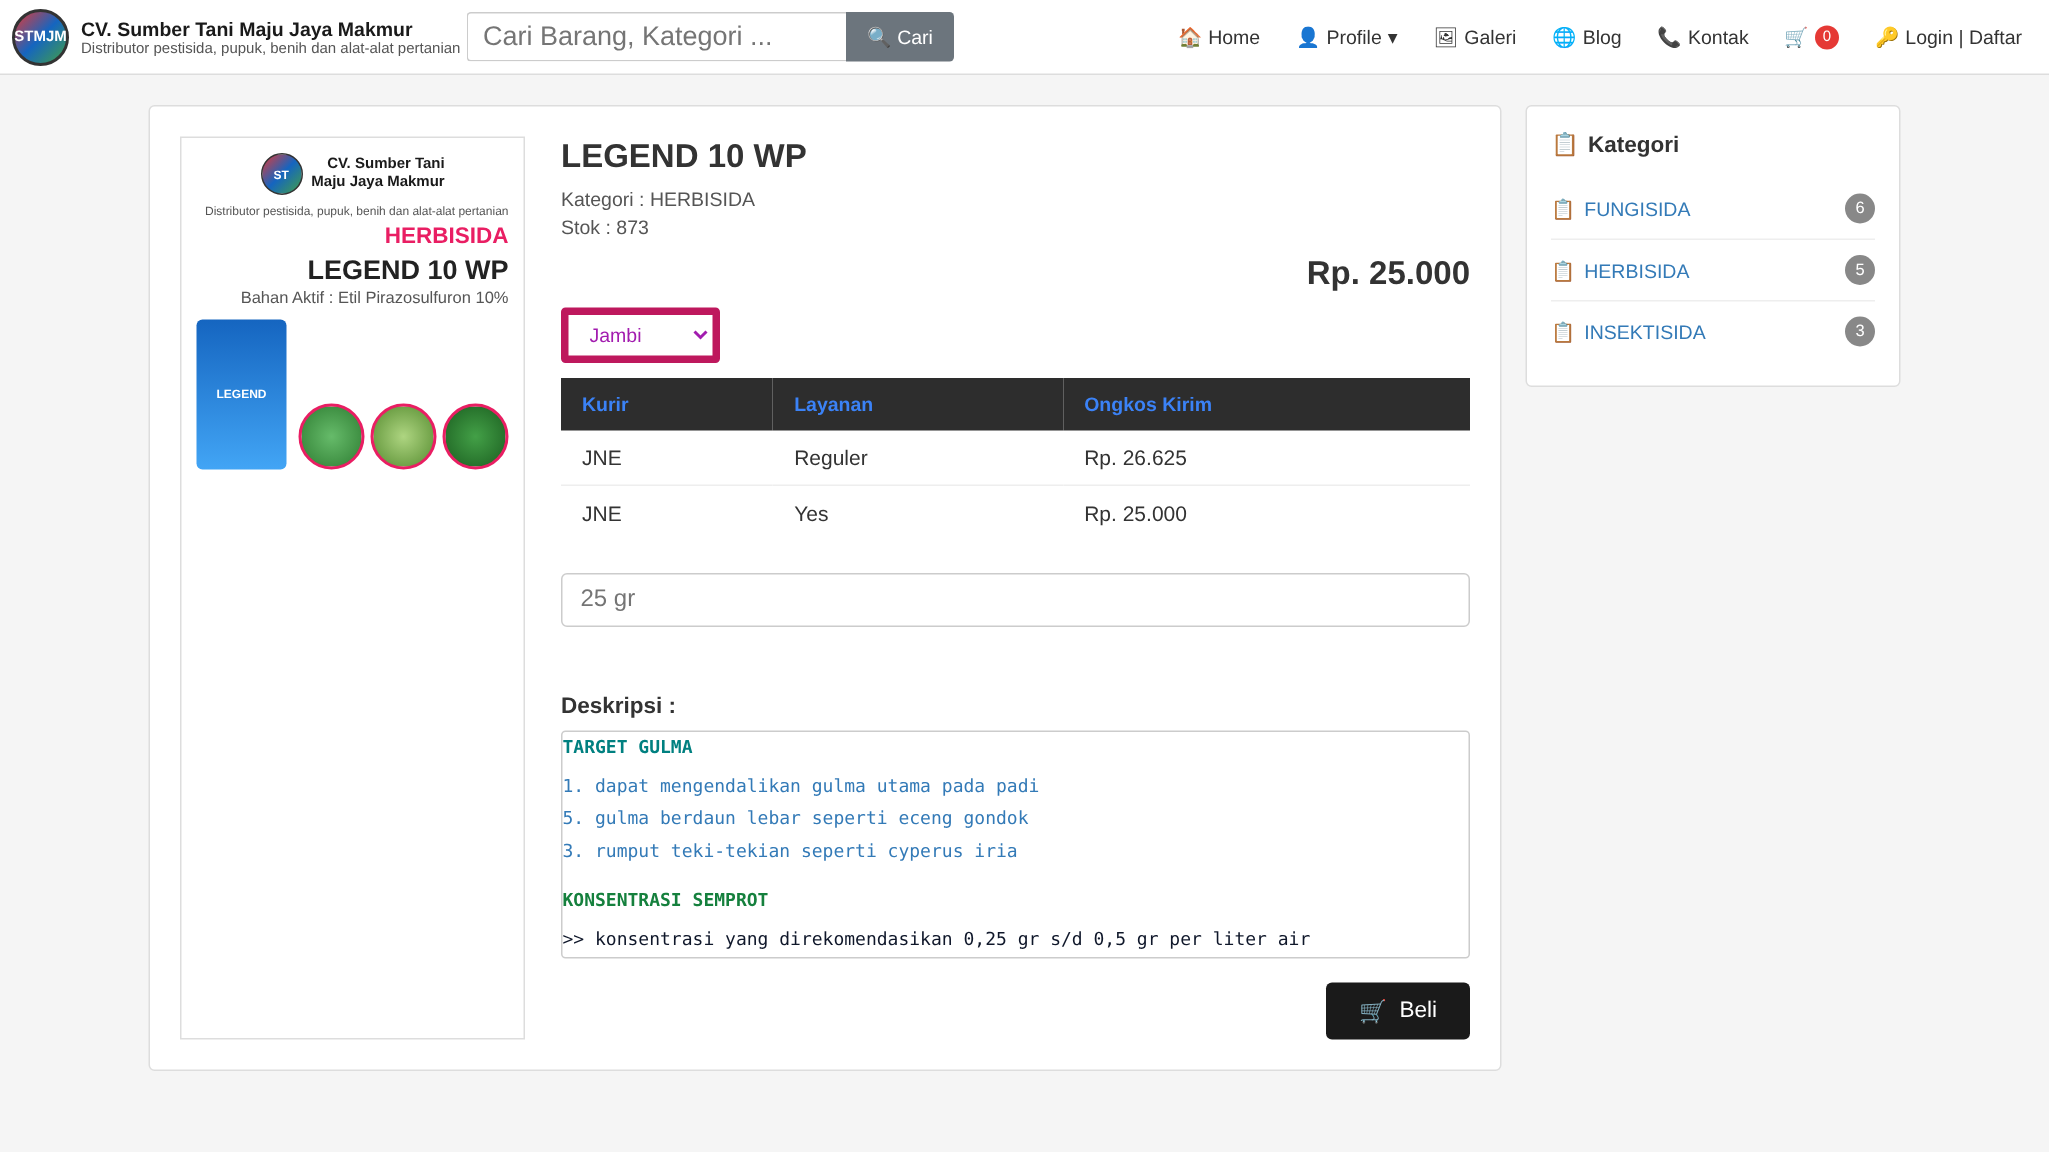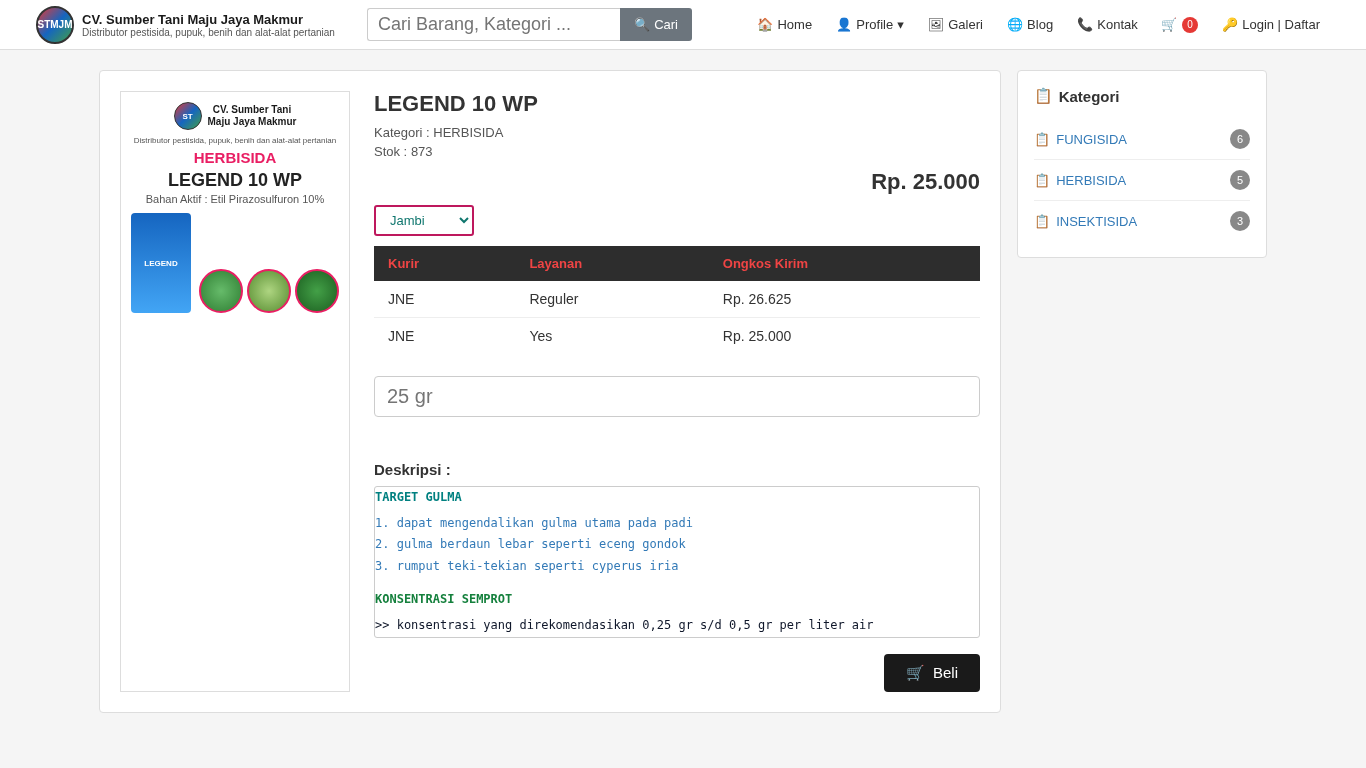--- a/index.html
+++ b/index.html
@@ -2,24 +2,24 @@
 <html><head>
   <meta charset="utf-8">
   <style>
     * { box-sizing: border-box; margin: 0; padding: 0; }
     body { font-family: Arial, sans-serif; font-size: 14px; background: #f5f5f5; color: #333; }
 
     
     .header {
       background: #fff;
       border-bottom: 1px solid #ddd;
-      padding: 8px 36px;
+      padding: 8px 8px;
       display: flex;
       align-items: center;
-      gap: 32px;
+      gap: 4px;
       height: 50px;
     }
     .logo-area {
       display: flex;
       align-items: center;
       gap: 8px;
       min-width: 220px;
     }
     .logo-circle {
       width: 38px; height: 38px;
@@ -100,21 +100,21 @@
     .product-inner {
       display: flex;
       gap: 24px;
     }
 
     .product-images {
       width: 230px;
       min-width: 230px;
       border: 1px solid #ddd;
       padding: 10px;
-      text-align: center;
+      text-align: right;
     }
 
     .brand-logo {
       display: flex; align-items: center; justify-content: center; gap: 6px;
       margin-bottom: 6px;
     }
     .brand-logo-circle {
       width: 28px; height: 28px;
       border-radius: 50%;
       background: linear-gradient(135deg, #e53935, #1565c0, #43a047);
@@ -163,50 +163,50 @@
     .product-details { flex: 1; }
     .product-title { font-size: 22px; font-weight: bold; color: #333; margin-bottom: 8px; }
     .product-meta { font-size: 13px; color: #555; margin-bottom: 4px; }
     .product-meta span { color: #555; }
 
     .price-row { text-align: right; margin: 10px 0; }
     .price { font-size: 22px; font-weight: bold; color: #333; }
 
     .location-select {
       padding: 5px 10px;
-      border: 2px solid #be185d;
+      border: 5px solid #be185d;
       border-radius: 3px;
       font-size: 13px;
-      color: #0f766e;
+      color: #a21caf;
       cursor: pointer;
       margin-bottom: 10px;
       background: #fff;
     }
 
     .shipping-table { width: 100%; border-collapse: collapse; margin-bottom: 10px; }
     .shipping-table th {
       background: #2d2d2d;
-      color: #ef4444;
+      color: #3b82f6;
       padding: 10px 14px;
       text-align: left;
       font-size: 13px;
     }
     .shipping-table td {
       padding: 10px 14px;
       border-bottom: 1px solid #eee;
       font-size: 14px;
     }
     .shipping-table tr:last-child td { border-bottom: none; }
 
     .quantity-input {
       width: 100%;
       padding: 8px 12px;
       border: 1px solid #ccc;
       border-radius: 4px;
-      font-size: 20px;
+      font-size: 16px;
       color: #555;
       margin: 12px 0;
     }
 
     .description-section { margin-top: 32px; }
     .description-title { font-size: 15px; font-weight: bold; color: #333; margin-bottom: 8px; }
     .description-box {
       border: 1px solid #ccc;
       border-radius: 3px;
       font-size: 12px;
@@ -397,21 +397,21 @@
         </table>
 
         <input class="quantity-input" type="text" placeholder="25 gr" style="">
 
         <div class="description-section">
           <div class="description-title">Deskripsi :</div>
           <div class="description-box">
             <div class="desc-section-title">TARGET GULMA</div>
             <div id="desc-items">
                 <div class="desc-item">1. dapat mengendalikan gulma utama pada padi</div>
-                <div class="desc-item">2. gulma berdaun lebar seperti eceng gondok</div>
+                <div class="desc-item">5. gulma berdaun lebar seperti eceng gondok</div>
                 <div class="desc-item">3. rumput teki-tekian seperti cyperus iria</div>
               </div>
             <div class="desc-konsentrasi" style="margin-top:12px;">KONSENTRASI SEMPROT</div>
             <div class="desc-value">&gt;&gt; konsentrasi yang direkomendasikan 0,25 gr s/d 0,5 gr per liter air</div>
           </div>
         </div>
 
         <div class="buy-btn-row">
           <button class="buy-btn">
             <span>🛒</span>

